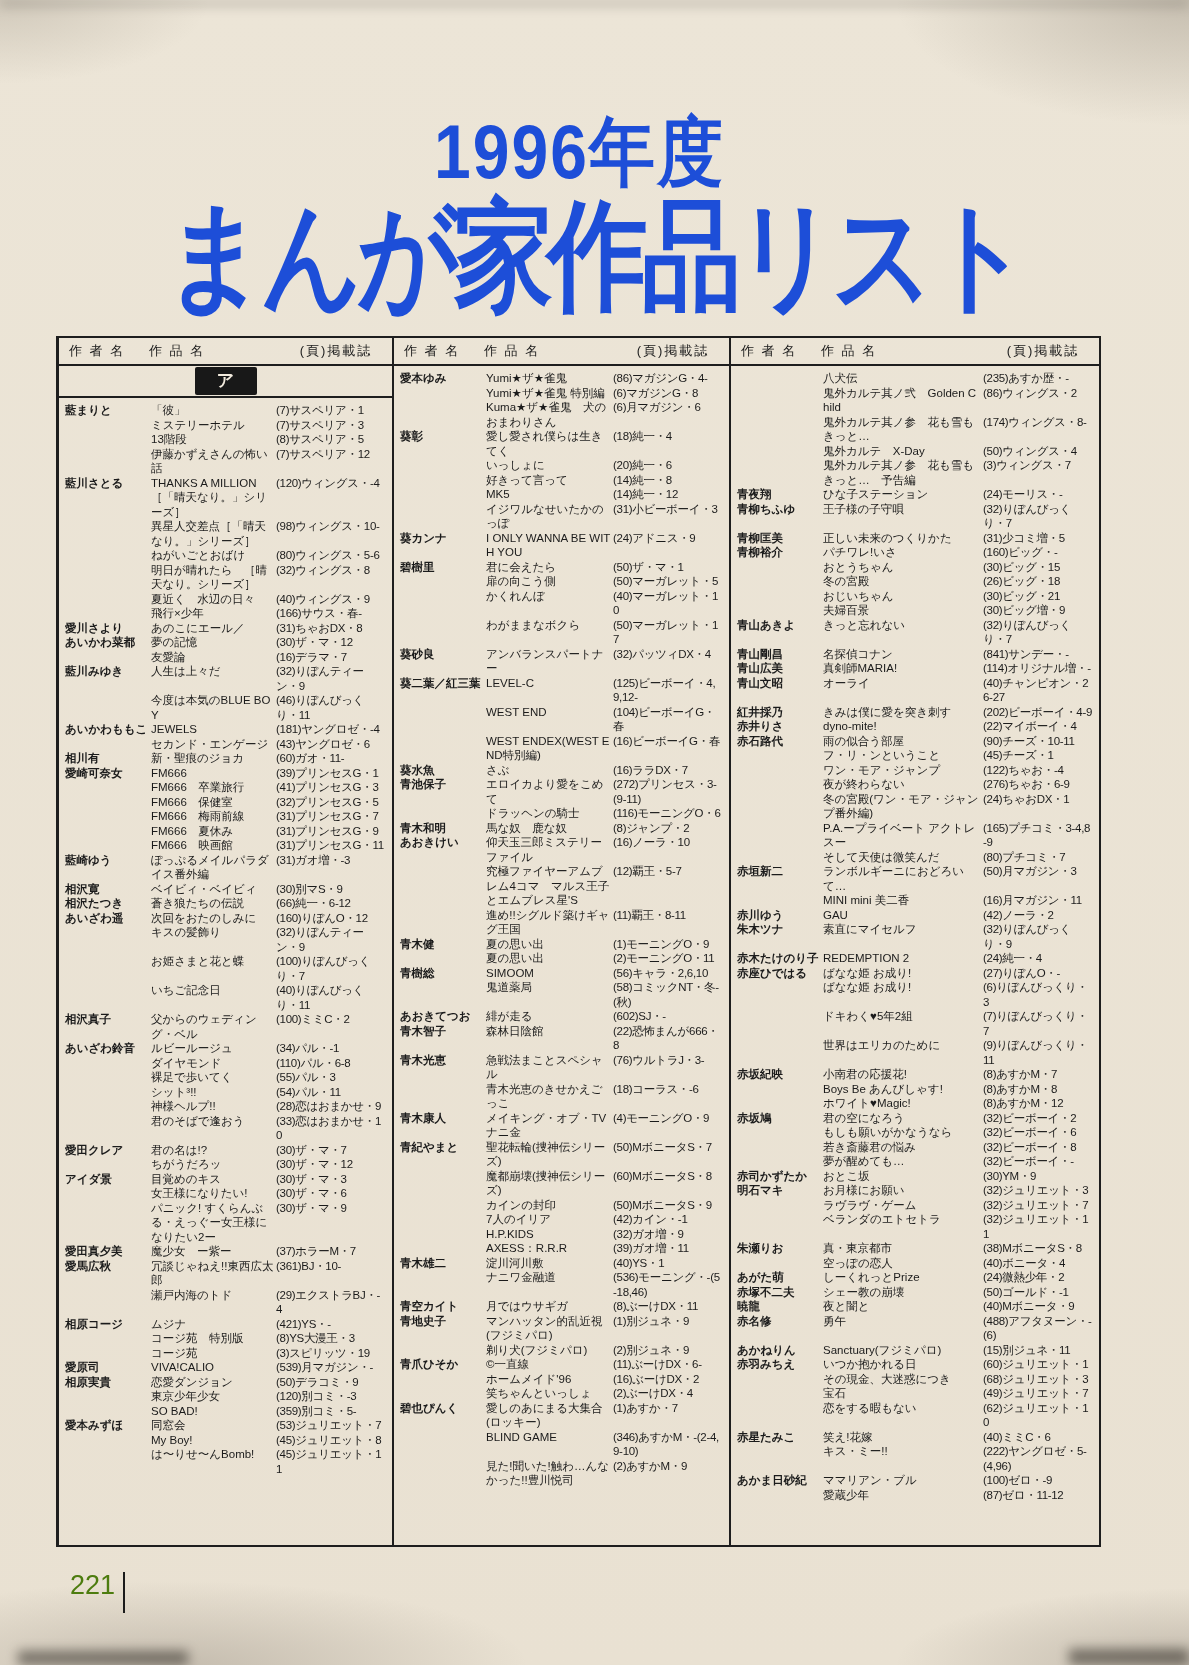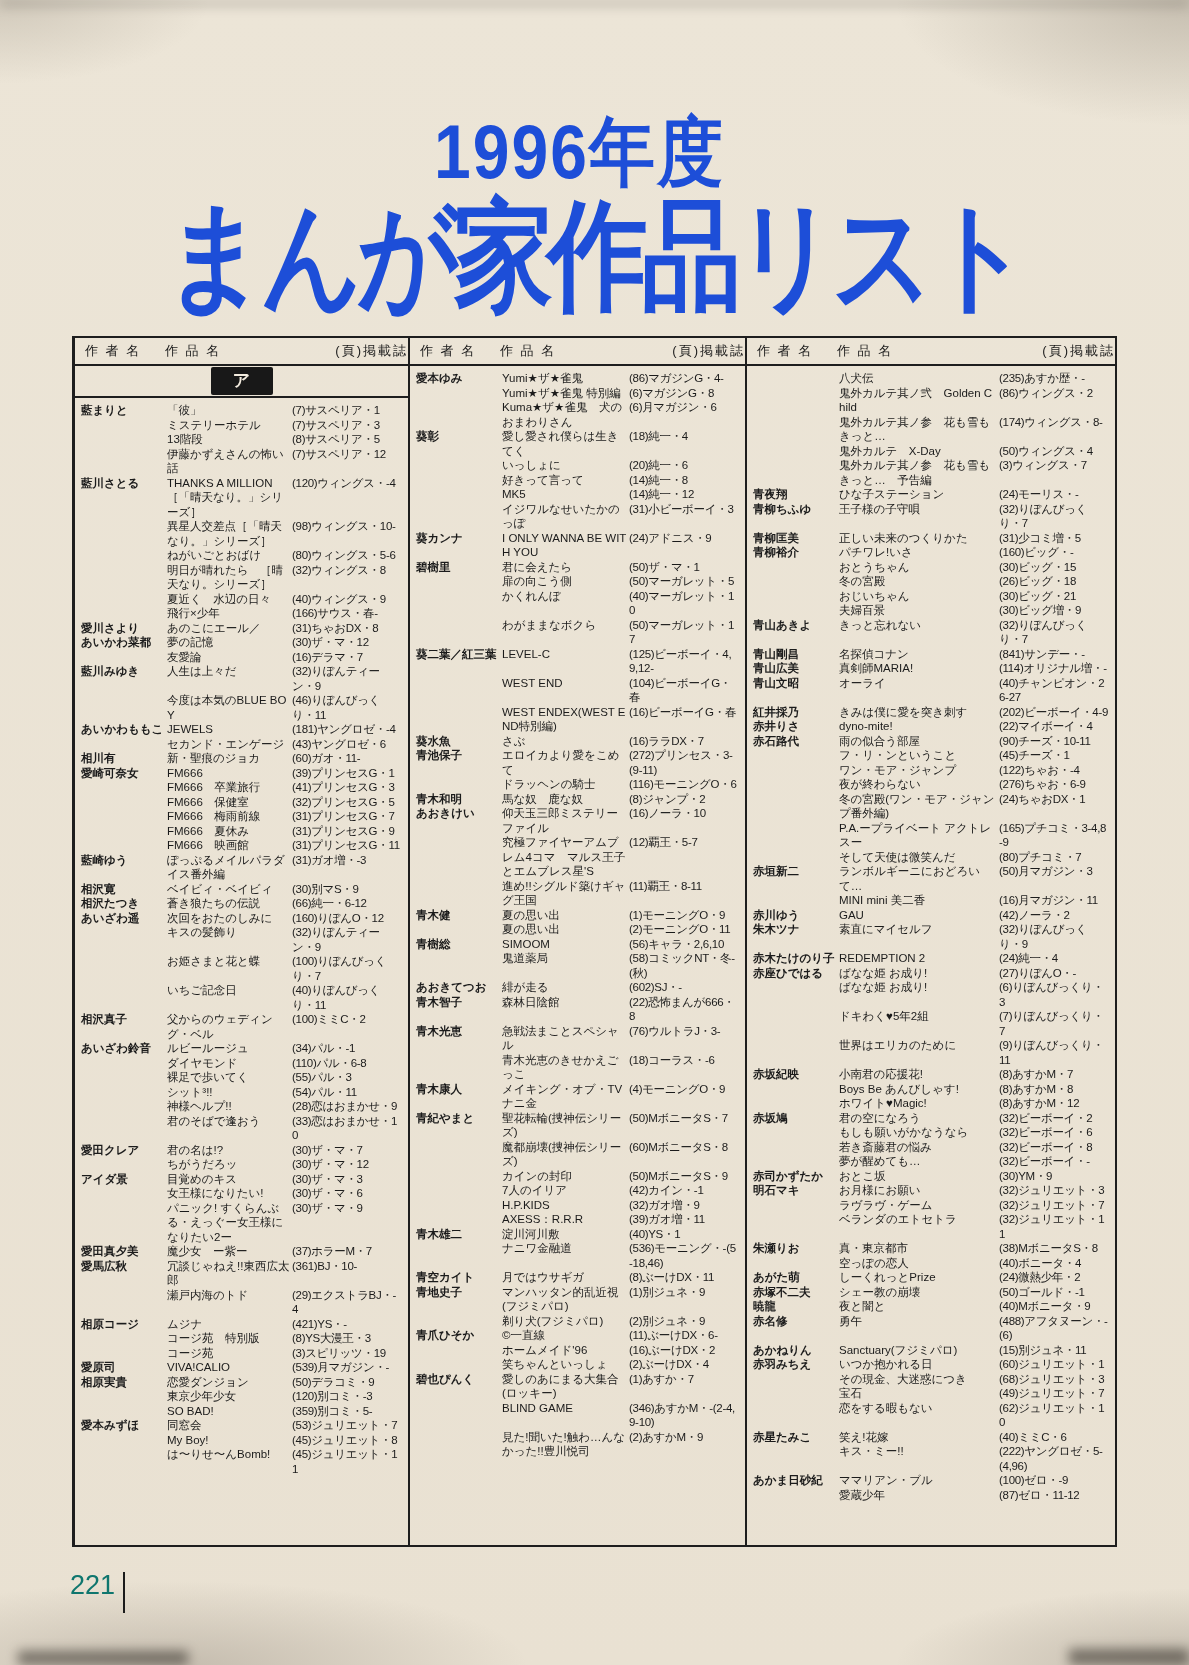--- a/index.html
+++ b/index.html
@@ -26,36 +26,36 @@
   .title-year{
     font-size:66px;font-weight:bold;letter-spacing:2px;line-height:1.05;
     transform:scaleY(1.15);margin-right:30px;
   }
   .title-main{
     font-size:100px;font-weight:bold;letter-spacing:-6px;line-height:1.0;
     transform:scaleY(1.2);margin-top:18px;
   }
 
   .table{
-    position:absolute;left:72px;top:336px;width:1040px;height:1207px;
+    position:absolute;left:56px;top:336px;width:1040px;height:1207px;
     border:2px solid #1e1e1e;border-left-width:3px;
     display:flex;color:#1b1b1b;background:rgba(255,255,255,0.0);
   }
   .col{display:flex;flex-direction:column;box-sizing:border-box;overflow:hidden;}
   .col0{width:333px;}
   .col1{width:337px;border-left:2px solid #1e1e1e;}
   .col2{width:370px;border-left:2px solid #1e1e1e;}
 
   .col-head{
     display:flex;align-items:center;height:26px;flex:0 0 26px;
     border-bottom:2px solid #1e1e1e;font-size:13px;letter-spacing:2px;
   }
   .hc0{width:90px;padding-left:10px;box-sizing:border-box;}
   .hc1{flex:1;text-align:left;}
-  .hc2{width:112px;text-align:right;}
+  .hc2{width:112px;text-align:center;}
 
   .section-row{
     height:30px;flex:0 0 30px;display:flex;align-items:center;justify-content:center;
     border-bottom:2px solid #1e1e1e;
   }
   .section-badge{
     display:inline-block;background:#181818;color:#f3ecdf;
     width:62px;text-align:center;font-size:17px;font-weight:bold;
     padding:2px 0 3px;border-radius:2px;
   }
@@ -65,21 +65,21 @@
   .author{
     width:86px;flex:0 0 86px;font-weight:bold;font-size:11.5px;line-height:14.5px;
     letter-spacing:0;word-break:break-all;
   }
   .works{flex:1;display:flex;flex-direction:column;}
   .work{display:flex;font-size:11.5px;line-height:14.5px;}
   .wt{flex:1;word-break:break-all;padding-right:2px;}
   .wr{width:110px;flex:0 0 110px;word-break:break-all;letter-spacing:-0.3px;}
 
   .page-num{
-    position:absolute;left:70px;top:1572px;font-size:27px;color:#0f766e;
+    position:absolute;left:70px;top:1572px;font-size:27px;color:#4d7c0f;
     border-right:2px solid #1b1b1b;padding:0 8px 14px 0;line-height:1;
     font-family:"Liberation Sans",sans-serif;
   }
 </style>
 </head>
 <body>
 
 <div class="sheet"></div>
 <div class="smudge c"></div>
 <div class="smudge a"></div>
@@ -510,20 +510,29 @@
               <span class="wt">かくれんぼ</span>
               <span class="wr">(40)マーガレット・10</span>
             </div>
             <div class="work">
               <span class="wt">わがままなボクら</span>
               <span class="wr">(50)マーガレット・17</span>
             </div>
           </div>
         </div>
         <div class="entry">
+          <div class="author">葵砂良</div>
+          <div class="works">
+            <div class="work">
+              <span class="wt">アンバランスパートナー</span>
+              <span class="wr">(32)パッツィDX・4</span>
+            </div>
+          </div>
+        </div>
+        <div class="entry">
           <div class="author">葵二葉／紅三葉</div>
           <div class="works">
             <div class="work">
               <span class="wt">LEVEL-C</span>
               <span class="wr">(125)ビーボーイ・4,9,12-</span>
             </div>
             <div class="work">
               <span class="wt">WEST END</span>
               <span class="wr">(104)ビーボーイG・春</span>
             </div>

